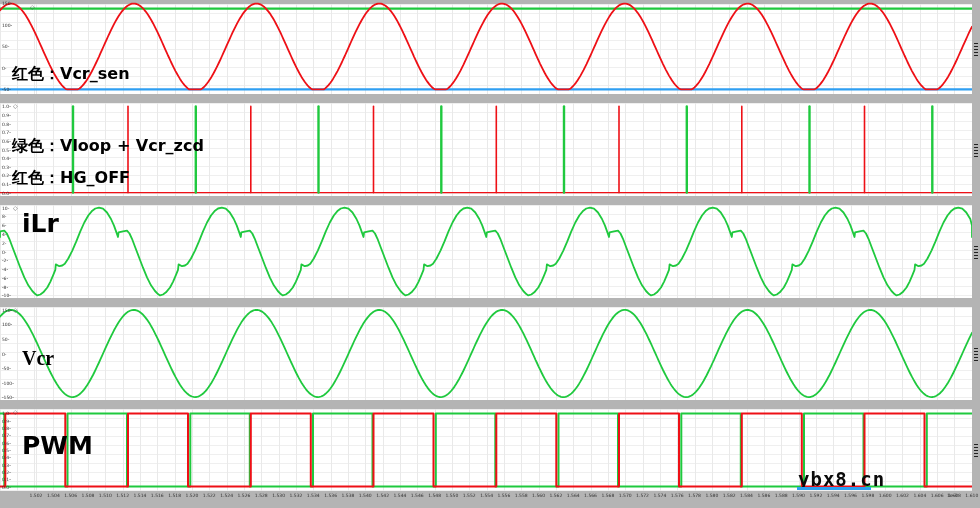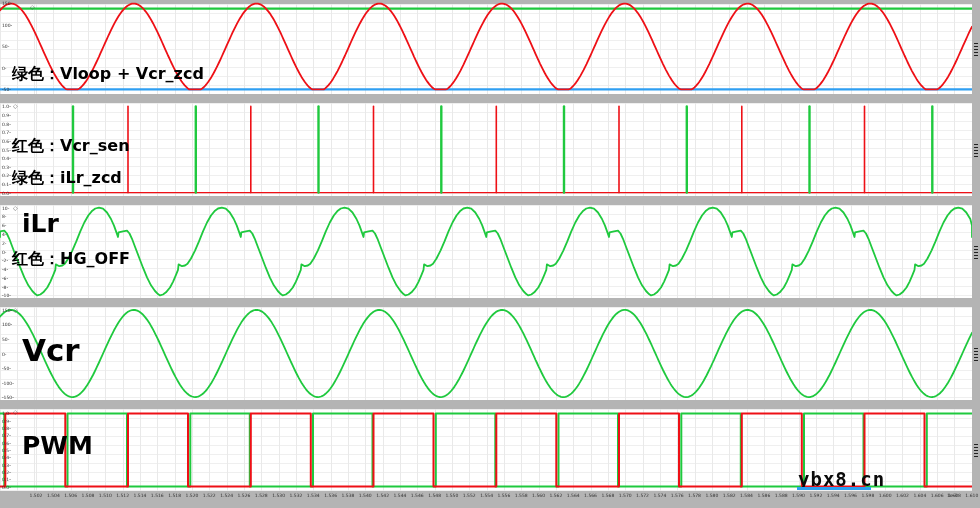--- a/index.html
+++ b/index.html
@@ -64,29 +64,28 @@
       <polyline points="619.0,192.6 619.0,106.4" fill="none" stroke="#ee1016" stroke-width="1.6" stroke-linejoin="round" stroke-linecap="round"></polyline>
       <polyline points="741.8,192.6 741.8,106.4" fill="none" stroke="#ee1016" stroke-width="1.6" stroke-linejoin="round" stroke-linecap="round"></polyline>
       <polyline points="864.5,192.6 864.5,106.4" fill="none" stroke="#ee1016" stroke-width="1.6" stroke-linejoin="round" stroke-linecap="round"></polyline>
       <polyline points="0.0,232.6 0.0,237.0 0.0,232.4 0.3,231.3 4.3,230.7 6.8,233.5 9.3,238.8 12.3,246.7 16.3,257.2 20.3,267.7 24.3,277.4 28.3,285.3 32.3,291.0 35.3,294.1 37.3,295.4 40.3,294.5 43.3,292.3 47.3,287.5 50.3,281.8 53.3,274.8 55.3,269.9 55.8,264.4 59.3,266.2 62.3,265.5 64.8,263.8 68.3,258.5 72.3,250.6 76.3,241.4 80.3,231.3 84.3,222.5 88.3,215.5 92.3,210.7 95.3,208.5 99.0,207.6 103.0,208.7 107.0,212.5 111.0,219.0 114.0,225.6 116.5,232.6 118.0,237.0 118.6,232.4 123.0,231.3 127.0,230.7 129.5,233.5 132.0,238.8 135.0,246.7 139.0,257.2 143.0,267.7 147.0,277.4 151.0,285.3 155.0,291.0 158.0,294.1 160.0,295.4 163.0,294.5 166.0,292.3 170.0,287.5 173.0,281.8 176.0,274.8 178.0,269.9 178.6,264.4 182.0,266.2 185.0,265.5 187.5,263.8 191.0,258.5 195.0,250.6 199.0,241.4 203.0,231.3 207.0,222.5 211.0,215.5 215.0,210.7 218.0,208.5 221.8,207.6 225.8,208.7 229.8,212.5 233.8,219.0 236.8,225.6 239.3,232.6 240.8,237.0 241.3,232.4 245.8,231.3 249.8,230.7 252.3,233.5 254.8,238.8 257.8,246.7 261.8,257.2 265.8,267.7 269.8,277.4 273.8,285.3 277.8,291.0 280.8,294.1 282.8,295.4 285.8,294.5 288.8,292.3 292.8,287.5 295.8,281.8 298.8,274.8 300.8,269.9 301.4,264.4 304.8,266.2 307.8,265.5 310.3,263.8 313.8,258.5 317.8,250.6 321.8,241.4 325.8,231.3 329.8,222.5 333.8,215.5 337.8,210.7 340.8,208.5 344.5,207.6 348.5,208.7 352.5,212.5 356.5,219.0 359.5,225.6 362.0,232.6 363.5,237.0 364.1,232.4 368.5,231.3 372.5,230.7 375.0,233.5 377.5,238.8 380.5,246.7 384.5,257.2 388.5,267.7 392.5,277.4 396.5,285.3 400.5,291.0 403.5,294.1 405.5,295.4 408.5,294.5 411.5,292.3 415.5,287.5 418.5,281.8 421.5,274.8 423.5,269.9 424.1,264.4 427.5,266.2 430.5,265.5 433.0,263.8 436.5,258.5 440.5,250.6 444.5,241.4 448.5,231.3 452.5,222.5 456.5,215.5 460.5,210.7 463.5,208.5 467.3,207.6 471.3,208.7 475.3,212.5 479.3,219.0 482.3,225.6 484.8,232.6 486.3,237.0 486.9,232.4 491.3,231.3 495.3,230.7 497.8,233.5 500.3,238.8 503.3,246.7 507.3,257.2 511.3,267.7 515.3,277.4 519.3,285.3 523.3,291.0 526.3,294.1 528.3,295.4 531.3,294.5 534.3,292.3 538.3,287.5 541.3,281.8 544.3,274.8 546.3,269.9 546.9,264.4 550.3,266.2 553.3,265.5 555.8,263.8 559.3,258.5 563.3,250.6 567.3,241.4 571.3,231.3 575.3,222.5 579.3,215.5 583.3,210.7 586.3,208.5 590.0,207.6 594.0,208.7 598.0,212.5 602.0,219.0 605.0,225.6 607.5,232.6 609.0,237.0 609.6,232.4 614.0,231.3 618.0,230.7 620.5,233.5 623.0,238.8 626.0,246.7 630.0,257.2 634.0,267.7 638.0,277.4 642.0,285.3 646.0,291.0 649.0,294.1 651.0,295.4 654.0,294.5 657.0,292.3 661.0,287.5 664.0,281.8 667.0,274.8 669.0,269.9 669.6,264.4 673.0,266.2 676.0,265.5 678.5,263.8 682.0,258.5 686.0,250.6 690.0,241.4 694.0,231.3 698.0,222.5 702.0,215.5 706.0,210.7 709.0,208.5 712.8,207.6 716.8,208.7 720.8,212.5 724.8,219.0 727.8,225.6 730.3,232.6 731.8,237.0 732.4,232.4 736.8,231.3 740.8,230.7 743.3,233.5 745.8,238.8 748.8,246.7 752.8,257.2 756.8,267.7 760.8,277.4 764.8,285.3 768.8,291.0 771.8,294.1 773.8,295.4 776.8,294.5 779.8,292.3 783.8,287.5 786.8,281.8 789.8,274.8 791.8,269.9 792.4,264.4 795.8,266.2 798.8,265.5 801.3,263.8 804.8,258.5 808.8,250.6 812.8,241.4 816.8,231.3 820.8,222.5 824.8,215.5 828.8,210.7 831.8,208.5 835.5,207.6 839.5,208.7 843.5,212.5 847.5,219.0 850.5,225.6 853.0,232.6 854.5,237.0 855.1,232.4 859.5,231.3 863.5,230.7 866.0,233.5 868.5,238.8 871.5,246.7 875.5,257.2 879.5,267.7 883.5,277.4 887.5,285.3 891.5,291.0 894.5,294.1 896.5,295.4 899.5,294.5 902.5,292.3 906.5,287.5 909.5,281.8 912.5,274.8 914.5,269.9 915.1,264.4 918.5,266.2 921.5,265.5 924.0,263.8 927.5,258.5 931.5,250.6 935.5,241.4 939.5,231.3 943.5,222.5 947.5,215.5 951.5,210.7 954.5,208.5 958.3,207.6 962.3,208.7 966.3,212.5 970.3,219.0 972.0,225.6 972.0,232.6 972.0,237.0 972.0,232.4" fill="none" stroke="#1fc93e" stroke-width="1.8" stroke-linejoin="round" stroke-linecap="round"></polyline>
       <polyline points="0.0,316.6 1.5,315.0 3.0,313.5 4.5,312.3 6.0,311.3 7.5,310.6 9.0,310.1 10.5,309.9 12.0,310.0 13.5,310.3 15.0,310.8 16.5,311.6 18.0,312.7 19.5,314.0 21.0,315.5 22.5,317.2 24.0,319.2 25.5,321.4 27.0,323.7 28.5,326.3 30.0,328.9 31.5,331.8 33.0,334.7 34.5,337.8 36.0,341.0 37.5,344.2 39.0,347.5 40.5,350.9 42.0,354.2 43.5,357.5 45.0,360.9 46.5,364.1 48.0,367.3 49.5,370.5 51.0,373.5 52.5,376.4 54.0,379.2 55.5,381.8 57.0,384.3 58.5,386.6 60.0,388.6 61.5,390.5 63.0,392.2 64.5,393.6 66.0,394.8 67.5,395.7 69.0,396.4 70.5,396.9 72.0,397.1 73.5,397.0 75.0,396.7 76.5,396.1 78.0,395.3 79.5,394.2 81.0,392.9 82.5,391.4 84.0,389.6 85.5,387.6 87.0,385.4 88.5,383.1 90.0,380.5 91.5,377.8 93.0,375.0 94.5,372.0 96.0,368.9 97.5,365.7 99.0,362.5 100.5,359.2 102.0,355.9 103.5,352.5 105.0,349.2 106.5,345.9 108.0,342.6 109.5,339.4 111.0,336.3 112.5,333.3 114.0,330.3 115.5,327.6 117.0,325.0 118.5,322.5 120.0,320.3 121.5,318.2 123.0,316.3 124.5,314.7 126.0,313.3 127.5,312.1 129.0,311.2 130.5,310.5 132.0,310.1 133.5,309.9 135.0,310.0 136.5,310.3 138.0,310.9 139.5,311.8 141.0,312.9 142.5,314.2 144.0,315.8 145.5,317.6 147.0,319.6 148.5,321.8 150.0,324.1 151.5,326.7 153.0,329.4 154.5,332.3 156.0,335.3 157.5,338.3 159.0,341.5 160.5,344.8 162.0,348.1 163.5,351.4 165.0,354.8 166.5,358.1 168.0,361.4 169.5,364.7 171.0,367.9 172.5,371.0 174.0,374.0 175.5,376.9 177.0,379.6 178.5,382.2 180.0,384.7 181.5,386.9 183.0,389.0 184.5,390.8 186.0,392.4 187.5,393.8 189.0,395.0 190.5,395.9 192.0,396.5 193.5,396.9 195.0,397.1 196.5,397.0 198.0,396.6 199.5,396.0 201.0,395.1 202.5,394.0 204.0,392.7 205.5,391.1 207.0,389.3 208.5,387.3 210.0,385.1 211.5,382.7 213.0,380.1 214.5,377.4 216.0,374.5 217.5,371.5 219.0,368.4 220.5,365.2 222.0,362.0 223.5,358.6 225.0,355.3 226.5,352.0 228.0,348.6 229.5,345.3 231.0,342.1 232.5,338.9 234.0,335.8 235.5,332.8 237.0,329.9 238.5,327.1 240.0,324.6 241.5,322.1 243.0,319.9 244.5,317.9 246.0,316.1 247.5,314.5 249.0,313.1 250.5,311.9 252.0,311.1 253.5,310.4 255.0,310.0 256.5,309.9 258.0,310.0 259.5,310.4 261.0,311.1 262.5,311.9 264.0,313.1 265.5,314.5 267.0,316.1 268.5,317.9 270.0,319.9 271.5,322.1 273.0,324.6 274.5,327.1 276.0,329.9 277.5,332.8 279.0,335.8 280.5,338.9 282.0,342.1 283.5,345.3 285.0,348.6 286.5,352.0 288.0,355.3 289.5,358.6 291.0,362.0 292.5,365.2 294.0,368.4 295.5,371.5 297.0,374.5 298.5,377.4 300.0,380.1 301.5,382.7 303.0,385.1 304.5,387.3 306.0,389.3 307.5,391.1 309.0,392.7 310.5,394.0 312.0,395.1 313.5,396.0 315.0,396.6 316.5,397.0 318.0,397.1 319.5,396.9 321.0,396.5 322.5,395.9 324.0,395.0 325.5,393.8 327.0,392.4 328.5,390.8 330.0,389.0 331.5,386.9 333.0,384.7 334.5,382.2 336.0,379.6 337.5,376.9 339.0,374.0 340.5,371.0 342.0,367.9 343.5,364.7 345.0,361.4 346.5,358.1 348.0,354.8 349.5,351.4 351.0,348.1 352.5,344.8 354.0,341.5 355.5,338.3 357.0,335.3 358.5,332.3 360.0,329.4 361.5,326.7 363.0,324.1 364.5,321.8 366.0,319.6 367.5,317.6 369.0,315.8 370.5,314.2 372.0,312.9 373.5,311.8 375.0,310.9 376.5,310.3 378.0,310.0 379.5,309.9 381.0,310.1 382.5,310.5 384.0,311.2 385.5,312.1 387.0,313.3 388.5,314.7 390.0,316.3 391.5,318.2 393.0,320.3 394.5,322.5 396.0,325.0 397.5,327.6 399.0,330.3 400.5,333.3 402.0,336.3 403.5,339.4 405.0,342.6 406.5,345.9 408.0,349.2 409.5,352.5 411.0,355.9 412.5,359.2 414.0,362.5 415.5,365.7 417.0,368.9 418.5,372.0 420.0,375.0 421.5,377.8 423.0,380.5 424.5,383.1 426.0,385.4 427.5,387.6 429.0,389.6 430.5,391.4 432.0,392.9 433.5,394.2 435.0,395.3 436.5,396.1 438.0,396.7 439.5,397.0 441.0,397.1 442.5,396.9 444.0,396.4 445.5,395.7 447.0,394.8 448.5,393.6 450.0,392.2 451.5,390.5 453.0,388.6 454.5,386.6 456.0,384.3 457.5,381.8 459.0,379.2 460.5,376.4 462.0,373.5 463.5,370.5 465.0,367.3 466.5,364.1 468.0,360.9 469.5,357.5 471.0,354.2 472.5,350.9 474.0,347.5 475.5,344.2 477.0,341.0 478.5,337.8 480.0,334.7 481.5,331.8 483.0,328.9 484.5,326.3 486.0,323.7 487.5,321.4 489.0,319.2 490.5,317.2 492.0,315.5 493.5,314.0 495.0,312.7 496.5,311.6 498.0,310.8 499.5,310.3 501.0,310.0 502.5,309.9 504.0,310.1 505.5,310.6 507.0,311.3 508.5,312.3 510.0,313.5 511.5,315.0 513.0,316.6 514.5,318.5 516.0,320.6 517.5,322.9 519.0,325.4 520.5,328.0 522.0,330.8 523.5,333.7 525.0,336.8 526.5,339.9 528.0,343.1 529.5,346.4 531.0,349.7 532.5,353.1 534.0,356.4 535.5,359.8 537.0,363.0 538.5,366.3 540.0,369.4 541.5,372.5 543.0,375.5 544.5,378.3 546.0,381.0 547.5,383.5 549.0,385.8 550.5,388.0 552.0,389.9 553.5,391.6 555.0,393.1 556.5,394.4 558.0,395.5 559.5,396.2 561.0,396.8 562.5,397.1 564.0,397.1 565.5,396.8 567.0,396.3 568.5,395.6 570.0,394.6 571.5,393.4 573.0,391.9 574.5,390.2 576.0,388.3 577.5,386.2 579.0,383.9 580.5,381.4 582.0,378.7 583.5,375.9 585.0,373.0 586.5,370.0 588.0,366.8 589.5,363.6 591.0,360.3 592.5,357.0 594.0,353.6 595.5,350.3 597.0,347.0 598.5,343.7 600.0,340.5 601.5,337.3 603.0,334.2 604.5,331.3 606.0,328.5 607.5,325.8 609.0,323.3 610.5,321.0 612.0,318.9 613.5,316.9 615.0,315.2 616.5,313.7 618.0,312.5 619.5,311.5 621.0,310.7 622.5,310.2 624.0,309.9 625.5,309.9 627.0,310.2 628.5,310.7 630.0,311.5 631.5,312.5 633.0,313.7 634.5,315.2 636.0,316.9 637.5,318.9 639.0,321.0 640.5,323.3 642.0,325.8 643.5,328.5 645.0,331.3 646.5,334.2 648.0,337.3 649.5,340.5 651.0,343.7 652.5,347.0 654.0,350.3 655.5,353.6 657.0,357.0 658.5,360.3 660.0,363.6 661.5,366.8 663.0,370.0 664.5,373.0 666.0,375.9 667.5,378.7 669.0,381.4 670.5,383.9 672.0,386.2 673.5,388.3 675.0,390.2 676.5,391.9 678.0,393.4 679.5,394.6 681.0,395.6 682.5,396.3 684.0,396.8 685.5,397.1 687.0,397.1 688.5,396.8 690.0,396.2 691.5,395.5 693.0,394.4 694.5,393.1 696.0,391.6 697.5,389.9 699.0,388.0 700.5,385.8 702.0,383.5 703.5,381.0 705.0,378.3 706.5,375.5 708.0,372.5 709.5,369.4 711.0,366.3 712.5,363.0 714.0,359.8 715.5,356.4 717.0,353.1 718.5,349.7 720.0,346.4 721.5,343.1 723.0,339.9 724.5,336.8 726.0,333.7 727.5,330.8 729.0,328.0 730.5,325.4 732.0,322.9 733.5,320.6 735.0,318.5 736.5,316.6 738.0,315.0 739.5,313.5 741.0,312.3 742.5,311.3 744.0,310.6 745.5,310.1 747.0,309.9 748.5,310.0 750.0,310.3 751.5,310.8 753.0,311.6 754.5,312.7 756.0,314.0 757.5,315.5 759.0,317.2 760.5,319.2 762.0,321.4 763.5,323.7 765.0,326.3 766.5,328.9 768.0,331.8 769.5,334.7 771.0,337.8 772.5,341.0 774.0,344.2 775.5,347.5 777.0,350.9 778.5,354.2 780.0,357.5 781.5,360.9 783.0,364.1 784.5,367.3 786.0,370.5 787.5,373.5 789.0,376.4 790.5,379.2 792.0,381.8 793.5,384.3 795.0,386.6 796.5,388.6 798.0,390.5 799.5,392.2 801.0,393.6 802.5,394.8 804.0,395.7 805.5,396.4 807.0,396.9 808.5,397.1 810.0,397.0 811.5,396.7 813.0,396.1 814.5,395.3 816.0,394.2 817.5,392.9 819.0,391.4 820.5,389.6 822.0,387.6 823.5,385.4 825.0,383.1 826.5,380.5 828.0,377.8 829.5,375.0 831.0,372.0 832.5,368.9 834.0,365.7 835.5,362.5 837.0,359.2 838.5,355.9 840.0,352.5 841.5,349.2 843.0,345.9 844.5,342.6 846.0,339.4 847.5,336.3 849.0,333.3 850.5,330.3 852.0,327.6 853.5,325.0 855.0,322.5 856.5,320.3 858.0,318.2 859.5,316.3 861.0,314.7 862.5,313.3 864.0,312.1 865.5,311.2 867.0,310.5 868.5,310.1 870.0,309.9 871.5,310.0 873.0,310.3 874.5,310.9 876.0,311.8 877.5,312.9 879.0,314.2 880.5,315.8 882.0,317.6 883.5,319.6 885.0,321.8 886.5,324.1 888.0,326.7 889.5,329.4 891.0,332.3 892.5,335.3 894.0,338.3 895.5,341.5 897.0,344.8 898.5,348.1 900.0,351.4 901.5,354.8 903.0,358.1 904.5,361.4 906.0,364.7 907.5,367.9 909.0,371.0 910.5,374.0 912.0,376.9 913.5,379.6 915.0,382.2 916.5,384.7 918.0,386.9 919.5,389.0 921.0,390.8 922.5,392.4 924.0,393.8 925.5,395.0 927.0,395.9 928.5,396.5 930.0,396.9 931.5,397.1 933.0,397.0 934.5,396.6 936.0,396.0 937.5,395.1 939.0,394.0 940.5,392.7 942.0,391.1 943.5,389.3 945.0,387.3 946.5,385.1 948.0,382.7 949.5,380.1 951.0,377.4 952.5,374.5 954.0,371.5 955.5,368.4 957.0,365.2 958.5,362.0 960.0,358.6 961.5,355.3 963.0,352.0 964.5,348.6 966.0,345.3 967.5,342.1 969.0,338.9 970.5,335.8 972.0,332.8" fill="none" stroke="#1fc93e" stroke-width="1.8" stroke-linejoin="round" stroke-linecap="round"></polyline>
       <polyline points="0.0,413.4 4.3,413.4 4.3,486.6 67.5,486.6 67.5,413.4 127.0,413.4 127.0,486.6 190.3,486.6 190.3,413.4 249.8,413.4 249.8,486.6 313.0,486.6 313.0,413.4 372.5,413.4 372.5,486.6 435.8,486.6 435.8,413.4 495.3,413.4 495.3,486.6 558.5,486.6 558.5,413.4 618.0,413.4 618.0,486.6 681.3,486.6 681.3,413.4 740.8,413.4 740.8,486.6 804.0,486.6 804.0,413.4 863.5,413.4 863.5,486.6 926.8,486.6 926.8,413.4 972.0,413.4" fill="none" stroke="#1fc93e" stroke-width="2" stroke-linejoin="round" stroke-linecap="round"></polyline>
       <polyline points="0.0,486.6 5.3,486.6 5.3,413.4 65.3,413.4 65.3,486.6 128.0,486.6 128.0,413.4 188.0,413.4 188.0,486.6 250.8,486.6 250.8,413.4 310.8,413.4 310.8,486.6 373.5,486.6 373.5,413.4 433.5,413.4 433.5,486.6 496.3,486.6 496.3,413.4 556.3,413.4 556.3,486.6 619.0,486.6 619.0,413.4 679.0,413.4 679.0,486.6 741.8,486.6 741.8,413.4 801.8,413.4 801.8,486.6 864.5,486.6 864.5,413.4 924.5,413.4 924.5,486.6 972.0,486.6" fill="none" stroke="#ee1016" stroke-width="2" stroke-linejoin="round" stroke-linecap="round"></polyline>
     </svg>
 
   <div class="legend" style="left: 12px; top: 14px; font-size: 16px; line-height: 24px;">
+    <div>红色：Vcr_sen</div>
     <div>绿色：Vloop + Vcr_zcd</div>
-    <div>红色：Vcr_sen</div>
   </div>
   <div class="legend" style="left: 12px; top: 110px; font-size: 16px; line-height: 27px;">
-    <div>绿色：iLr_zcd</div>
     <div>红色：HG_OFF</div>
   </div>
   <div class="biglabel" style="left: 22px; top: 210px; font-size: 25px; line-height: 28px;">iLr</div>
-  <div class="biglabel" style="left: 22px; top: 336px; font-size: 31px; line-height: 28px;">Vcr</div>
+  <div class="biglabel" style="left: 22px; top: 344px; font-size: 20px; line-height: 28px; font-family: Liberation Serif, serif;">Vcr</div>
   <div class="biglabel" style="left: 22px; top: 432px; font-size: 25px; line-height: 28px;">PWM</div>
 
   <div class="rightstrip" id="rstrip">
       <div class="rmark" style="top: 43px;"></div>
       <div class="rmark" style="top: 46px;"></div>
       <div class="rmark" style="top: 49px;"></div>
       <div class="rmark" style="top: 52px;"></div>
       <div class="rmark" style="top: 55px;"></div>
       <div class="rmark" style="top: 143.5px;"></div>
       <div class="rmark" style="top: 146.5px;"></div>

